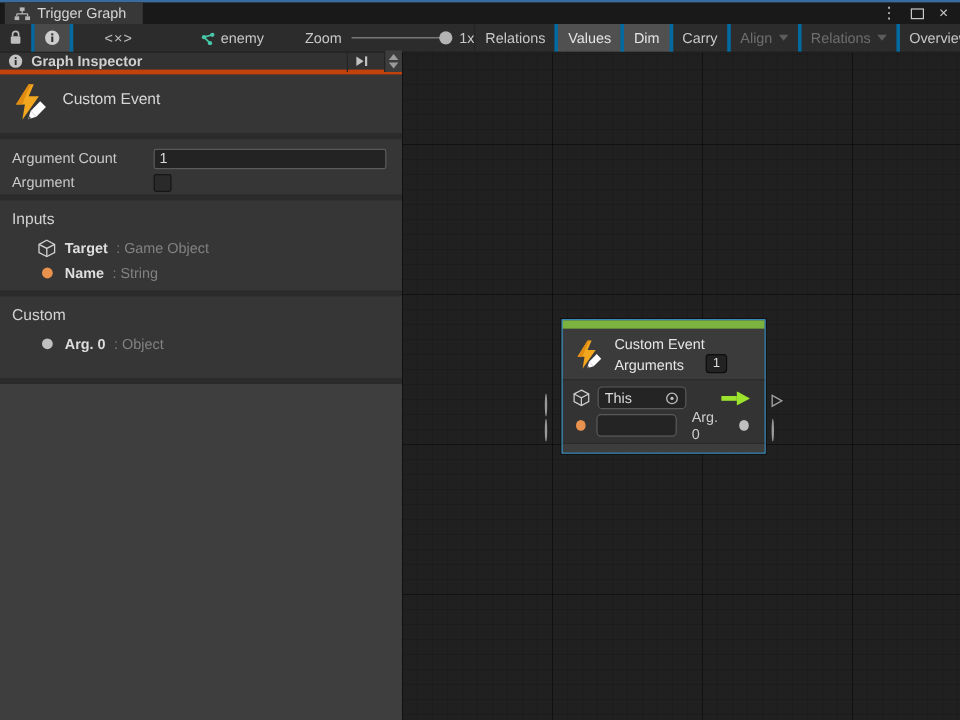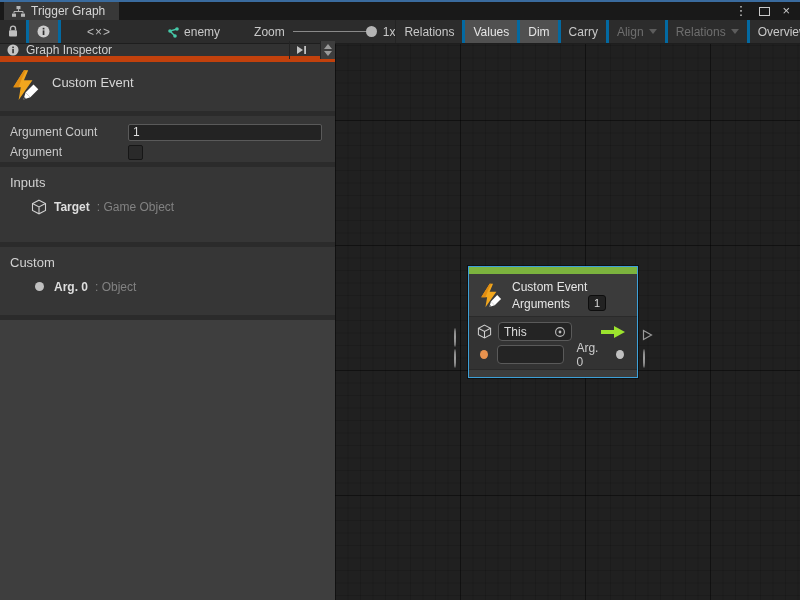--- a/index.html
+++ b/index.html
@@ -36,22 +36,22 @@
   .dd-arrow { width:0; height:0; border-left:4px solid transparent; border-right:4px solid transparent;
     border-top:5px solid #8a8a8a; display:inline-block; }
   .tbtn.disabled .dd-arrow { border-top-color:#5c5c5c; }
 
   
   .main { position:absolute; left:0; top:44px; width:800px; height:556px; }
 
   
   .inspector { position:absolute; left:0; top:0; width:335px; height:556px;
     background:#363636; display:flex; flex-direction:column; color:#c6c6c6; font-size:12px; }
-  .insp-header { height:18px; background:#323232; border-bottom:6px solid #c2410c;
-    display:flex; align-items:center; padding-left:7px; gap:7px; color:#cfcfcf; }
+  .insp-header { height:18px; background:#323232; border-bottom:4px solid #c2410c;
+    display:flex; align-items:center; padding-left:7px; gap:7px; color:#cfcfcf;font-weight:bold; }
   .insp-header .spacer { flex:1; }
   .dock-btn { width:24px; height:18px; display:flex; align-items:center; justify-content:center;
     border-left:1px solid #242424; }
   .stepper { width:15px; height:18px; background:#3d3d3d; border-left:1px solid #242424;
     display:flex; flex-direction:column; align-items:center; justify-content:center; gap:2px; }
   .tri-up { width:0; height:0; border-left:4px solid transparent; border-right:4px solid transparent;
     border-bottom:5px solid #9a9a9a; }
   .tri-down { width:0; height:0; border-left:4px solid transparent; border-right:4px solid transparent;
     border-top:5px solid #9a9a9a; }
   .insp-unit { height:49px; display:flex; align-items:flex-start; gap:10px; padding:6px 8px; }
@@ -248,20 +248,27 @@
         <div class="iorow">
           <span class="icol">
             <svg width="16" height="16" viewBox="0 0 16 16">
               <path d="M8 1.2 L14.5 4.6 V11.4 L8 14.8 L1.5 11.4 V4.6 Z" stroke="#d0d0d0" stroke-width="1.1" fill="none"></path>
               <path d="M1.5 4.6 L8 8 L14.5 4.6 M8 8 V14.8" stroke="#d0d0d0" stroke-width="1.1" fill="none"></path>
             </svg>
           </span>
           <span class="pname">Target</span>
           <span class="ptype">: Game Object</span>
         </div>
+        <div class="iorow">
+          <span class="icol">
+              <span class="dot dot-orange"></span>
+            </span>
+          <span class="pname">Name</span>
+          <span class="ptype">: String</span>
+        </div>
       </div>
 
       <div class="divider"></div>
 
       <div class="insp-io io-outputs">
         <div class="io-heading">Custom</div>
         <div class="iorow">
           <span class="icol">
               <span class="dot dot-gray"></span>
             </span>

